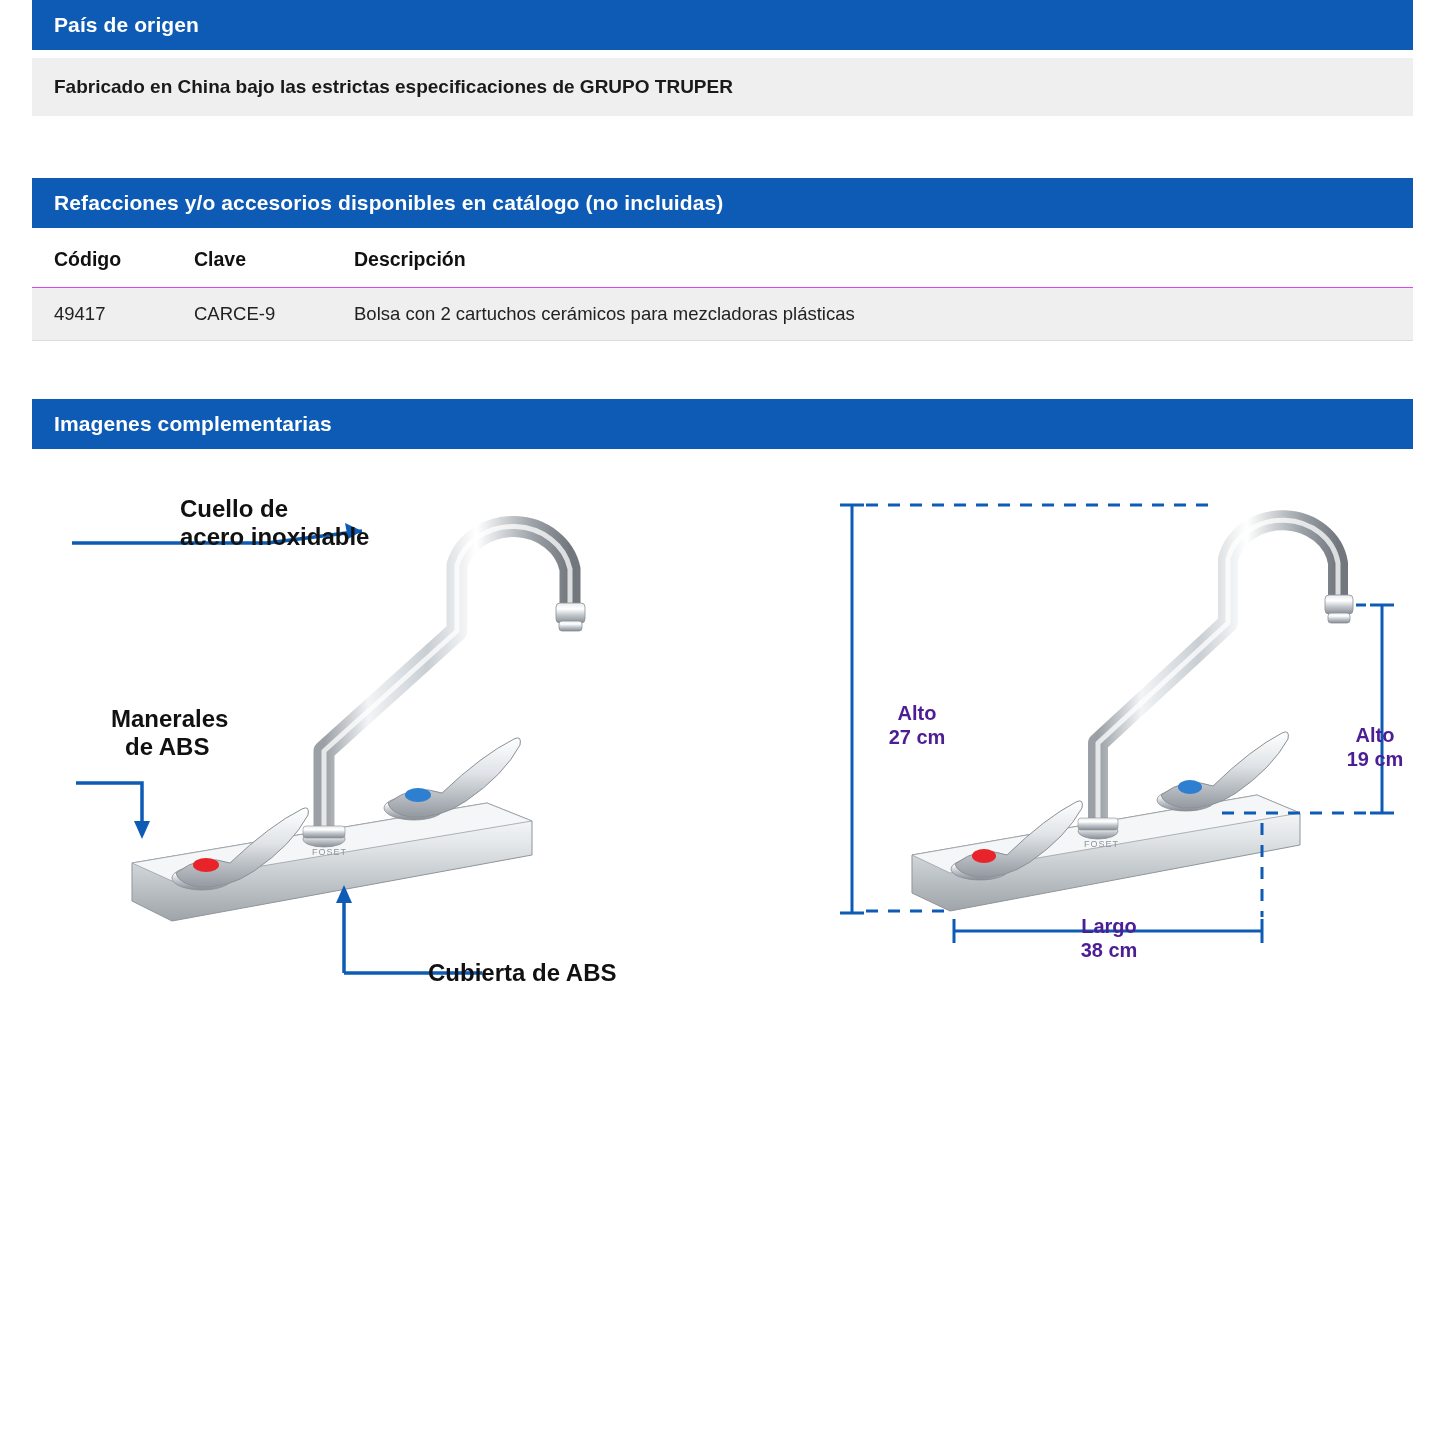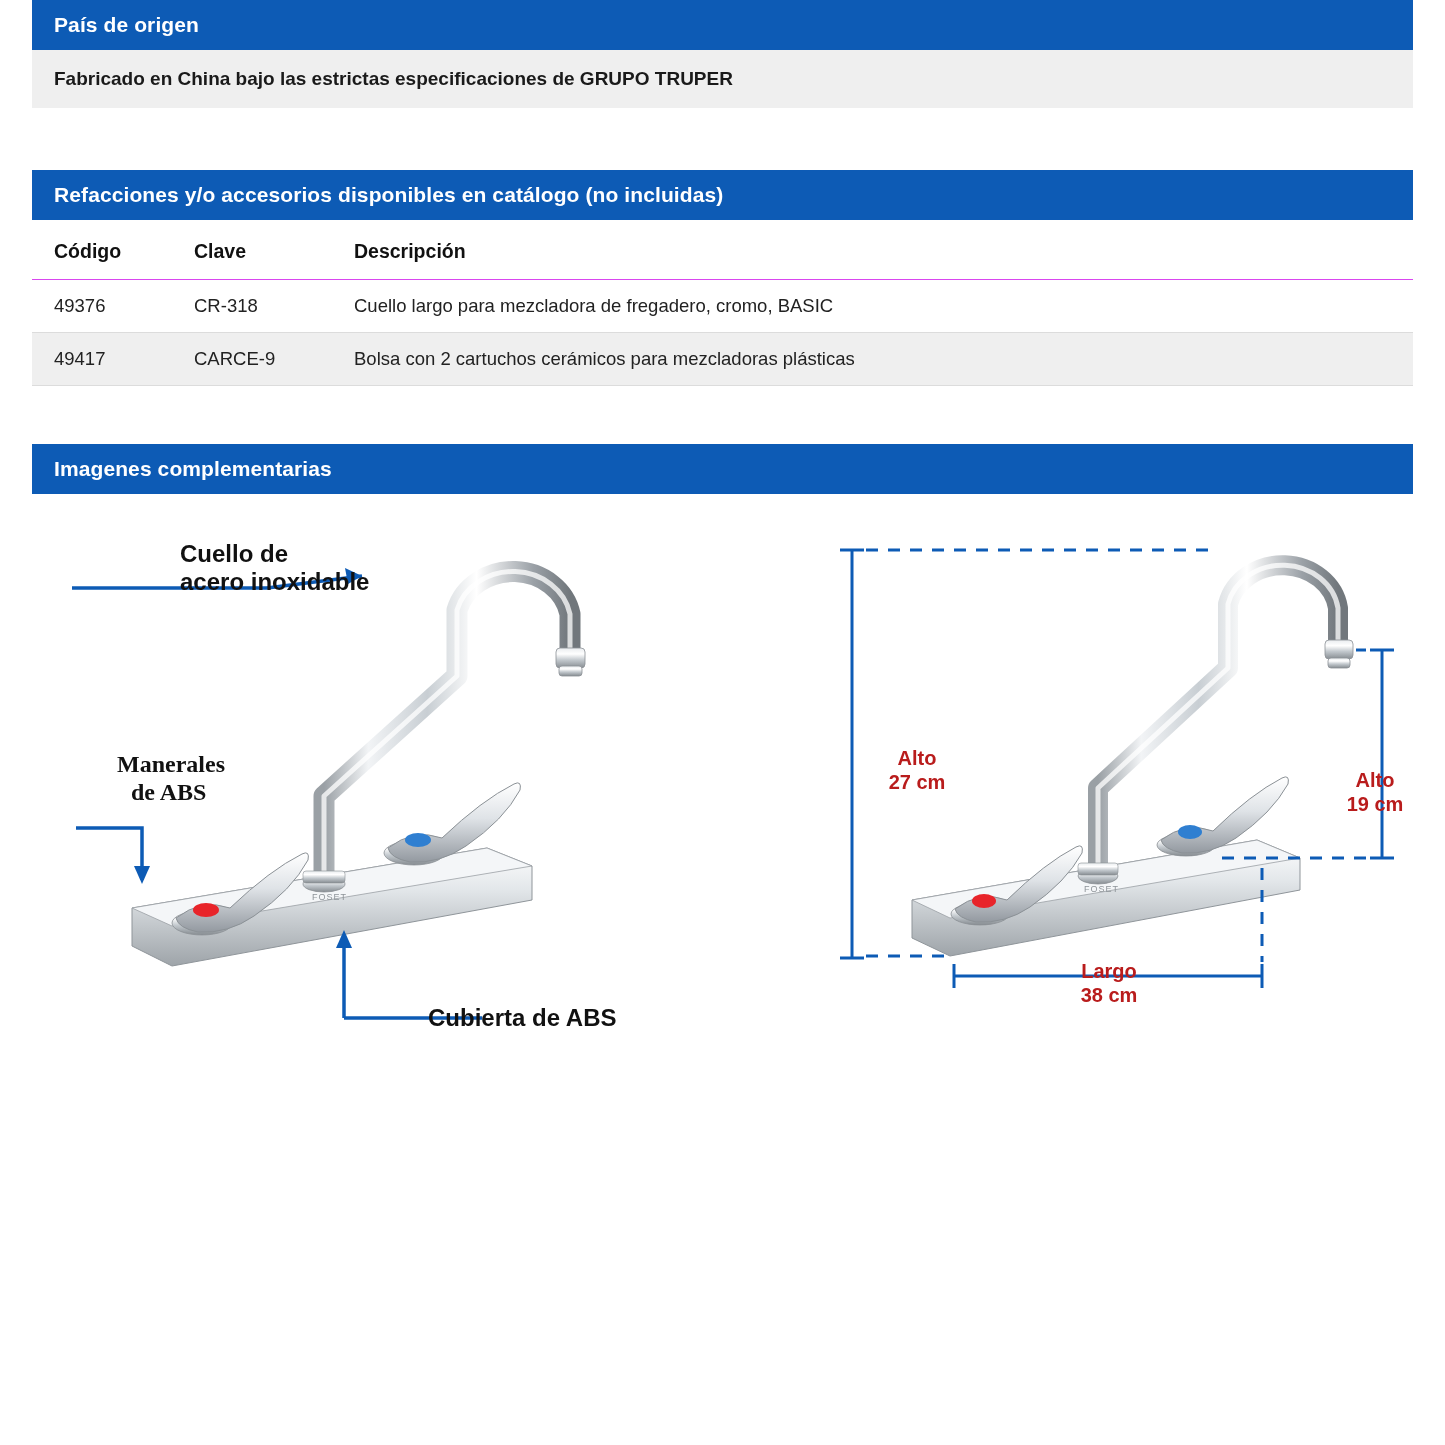--- a/index.html
+++ b/index.html
@@ -24,20 +24,21 @@
     padding: 13px 22px;
     letter-spacing: .1px;
   }
 
   .origin-body {
     background: #efefef;
     font-size: 19px;
     font-weight: bold;
     color: #1a1a1a;
     padding: 18px 22px;
+    margin-top: 8px;
   }
 
   .spacer-md { height: 62px; }
   .spacer-lg { height: 58px; }
 
   table.parts {
     width: 100%;
     border-collapse: collapse;
     font-size: 18.5px;
   }
@@ -80,21 +81,21 @@
     font-weight: bold;
     color: #111;
     line-height: 1.18;
     white-space: nowrap;
   }
 
   .dim-text {
     position: absolute;
     font-size: 20px;
     font-weight: bold;
-    color: #b91c1c;
+    color: #4c1d95;
     line-height: 1.2;
     text-align: center;
     white-space: nowrap;
   }
 
   svg { display: block; overflow: visible; }
 </style>
 </head>
 <body>
 
@@ -109,25 +110,20 @@
 
   <table class="parts">
     <thead>
       <tr>
         <th class="col-codigo">Código</th>
         <th class="col-clave">Clave</th>
         <th>Descripción</th>
       </tr>
     </thead>
     <tbody>
-      <tr>
-        <td>49376</td>
-        <td>CR-318</td>
-        <td>Cuello largo para mezcladora de fregadero, cromo, BASIC</td>
-      </tr>
       <tr class="shaded">
         <td>49417</td>
         <td>CARCE-9</td>
         <td>Bolsa con 2 cartuchos cerámicos para mezcladoras plásticas</td>
       </tr>
     </tbody>
   </table>
 
   <div class="spacer-lg"></div>
 
@@ -211,21 +207,21 @@
           <polygon points="282,402 274,420 290,420" fill="#0d5bb5" stroke="none"></polygon>
           <path d="M282,490 L420,490"></path>
         </g>
       </svg>
 
       <div class="callout-text" style="left:118px; top:12px;">
         <span>Cuello de</span><br>
         <span>acero inoxidable</span>
       </div>
 
-      <div class="callout-text" style="left:55px; top:222px;font-family:Liberation Serif, serif;">
+      <div class="callout-text" style="left:49px; top:222px;">
         <span>Manerales</span><br>
         <span style="display:inline-block; padding-left:14px;">de ABS</span>
       </div>
 
       <div class="callout-text" style="left:366px; top:476px;">Cubierta de ABS</div>
     </div>
 
     <div class="fig fig-right">
       <svg width="620" height="600" viewBox="0 0 620 600">
         <defs>

